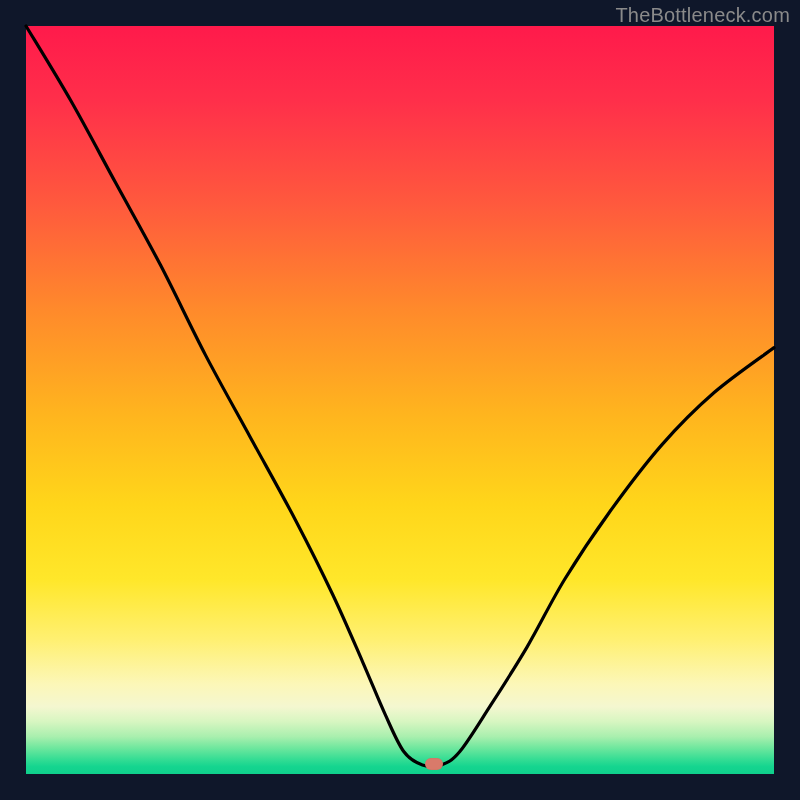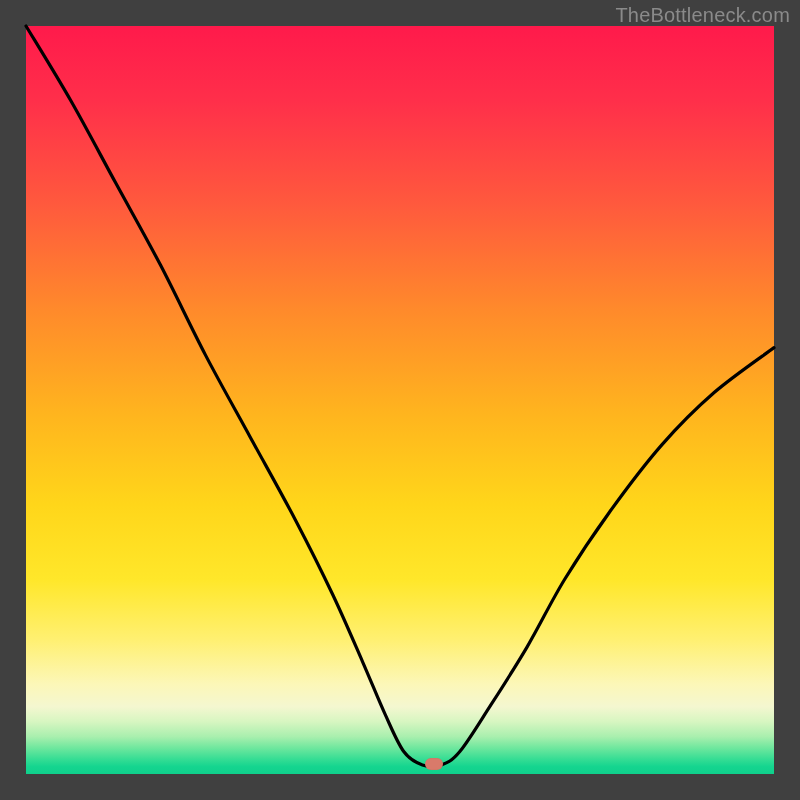--- a/index.html
+++ b/index.html
@@ -8,21 +8,21 @@
     width: 800px;
     height: 800px;
     background: #000;
     overflow: hidden;
     font-family: Arial, Helvetica, sans-serif;
   }
   .frame {
     position: relative;
     width: 800px;
     height: 800px;
-    background: #404040;
+    background: #0f172a;
   }
   .plot-area {
     position: absolute;
     left: 26px;
     top: 26px;
     width: 748px;
     height: 748px;
     
     background: linear-gradient(
       to bottom,

